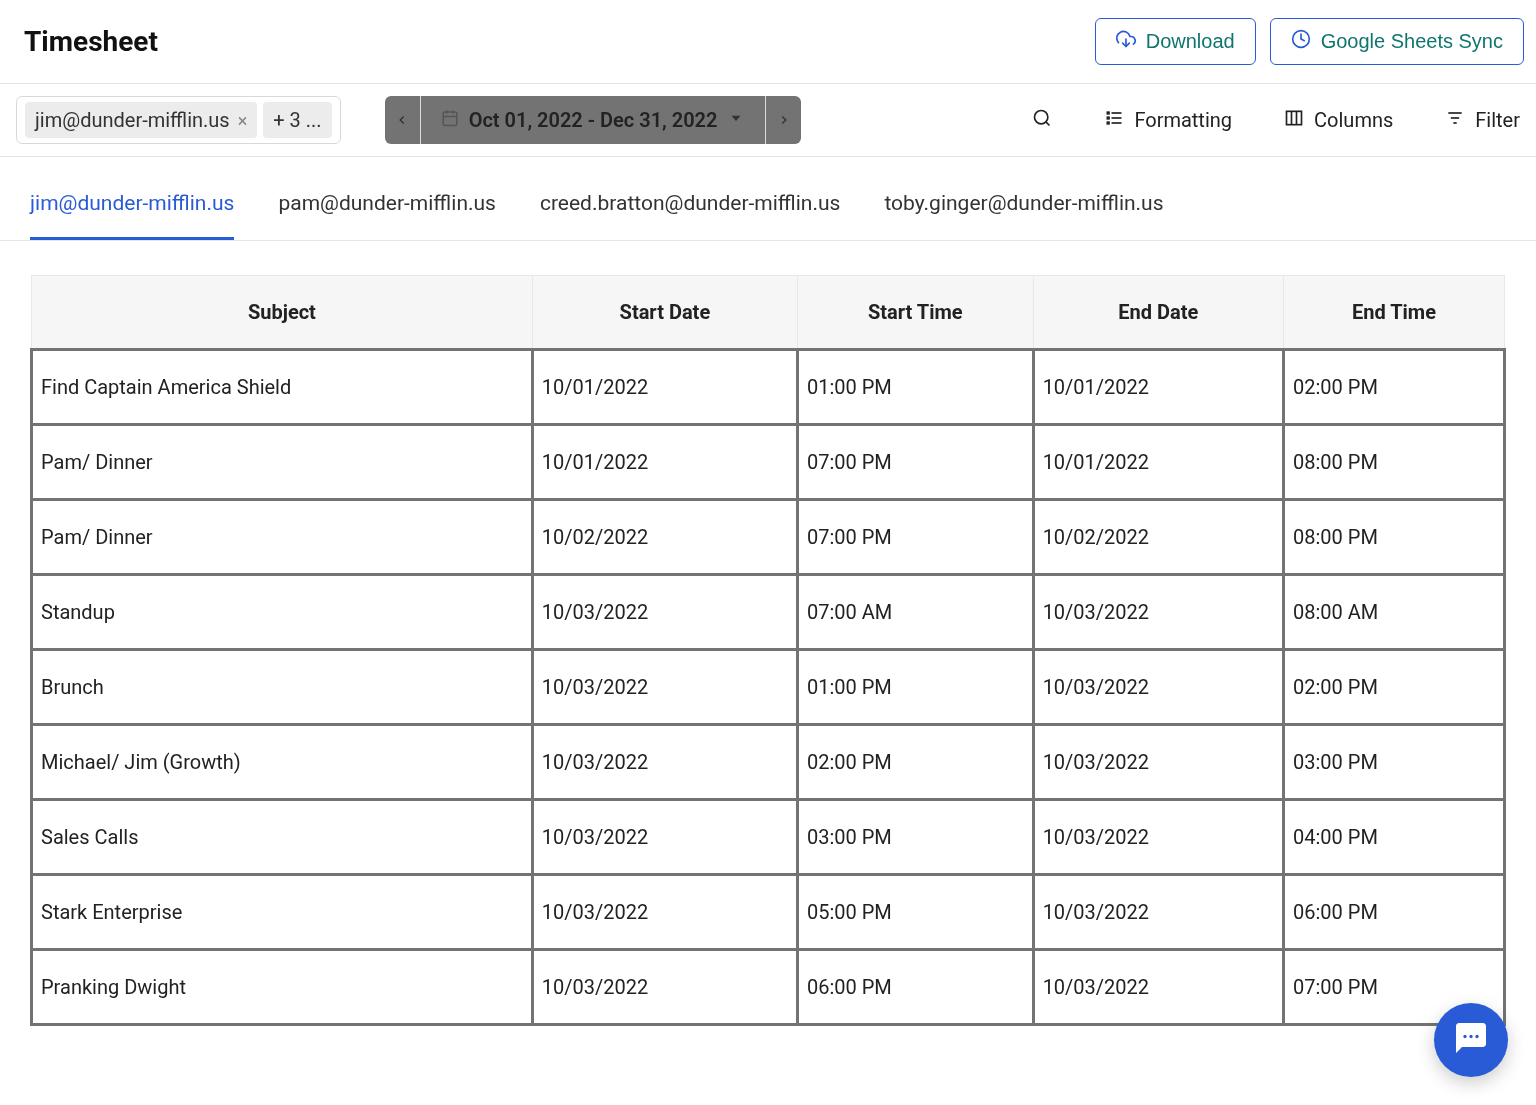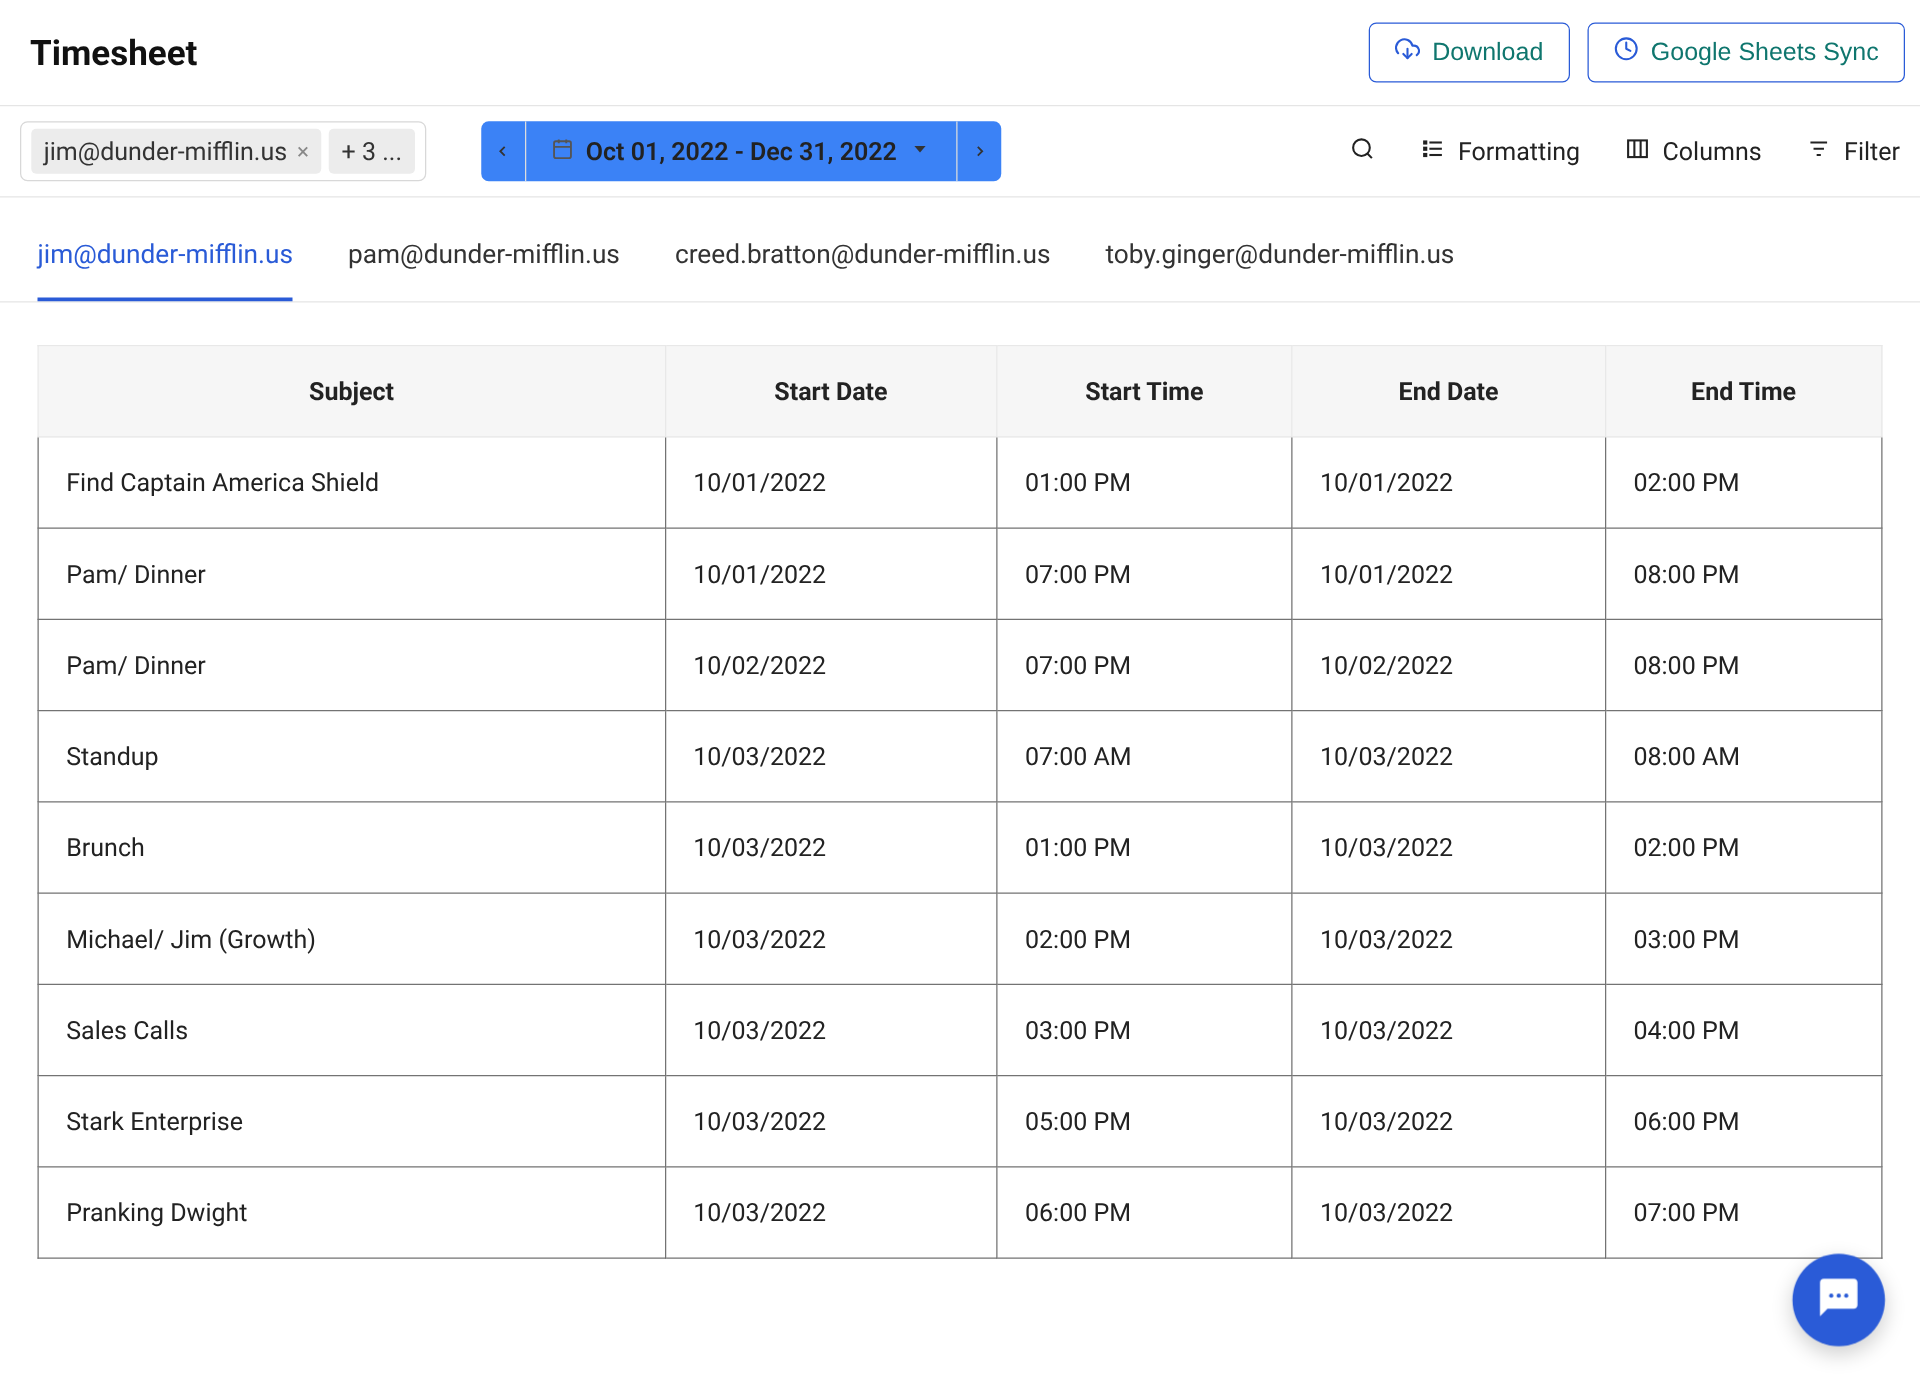--- a/index.html
+++ b/index.html
@@ -64,21 +64,21 @@
     background: #ececec;
     border-radius: 4px;
     padding: 6px 10px;
     font-size: 20px;
     color: #333;
   }
   .chip .x { color: #888; font-size: 18px; cursor: pointer; }
   .date-nav {
     display: inline-flex;
     align-items: center;
-    background: #3b82f6;
+    background: #737373;
     border-radius: 6px;
     height: 48px;
     overflow: hidden;
   }
   .date-nav .navbtn {
     width: 36px;
     height: 100%;
     display: flex;
     align-items: center;
     justify-content: center;
@@ -97,21 +97,21 @@
     font-size: 20px;
     font-weight: 600;
     color: #222;
     cursor: pointer;
   }
   .date-center svg { width: 18px; height: 18px; }
   .toolbar-right {
     margin-left: auto;
     display: flex;
     align-items: center;
-    gap: 36px;
+    gap: 52px;
   }
   .tool-item {
     display: inline-flex;
     align-items: center;
     gap: 10px;
     font-size: 20px;
     color: #222;
     cursor: pointer;
   }
   .tool-item svg { width: 20px; height: 20px; }
@@ -143,22 +143,22 @@
   }
   thead th {
     text-align: center;
     background: #f6f6f6;
     font-weight: 700;
     color: #222;
     padding: 24px 22px;
     border: 1px solid #e8e8e8;
   }
   tbody td {
-    padding: 24px 22px;
-    border: 1px solid #737373;
+    padding: 24px 8px;
+    border: 3px solid #737373;
     color: #222;
   }
   th.col-subject, td.col-subject { width: 34%; }
   th.col-sd, td.col-sd { width: 18%; }
   th.col-st, td.col-st { width: 16%; }
   th.col-ed, td.col-ed { width: 17%; }
   th.col-et, td.col-et { width: 15%; }
   .chat-bubble {
     position: fixed;
     right: 28px;

